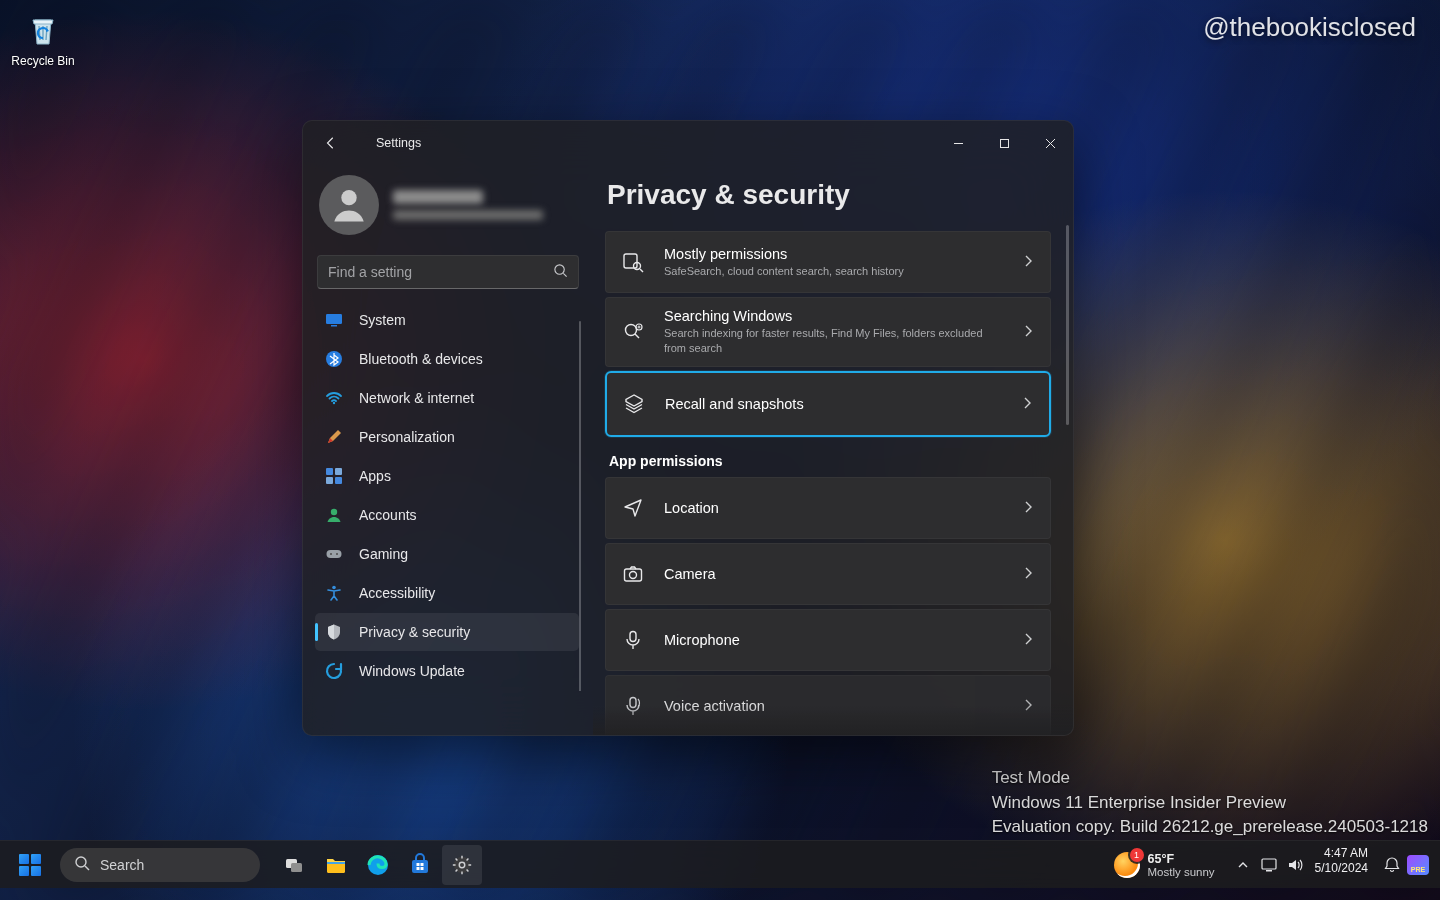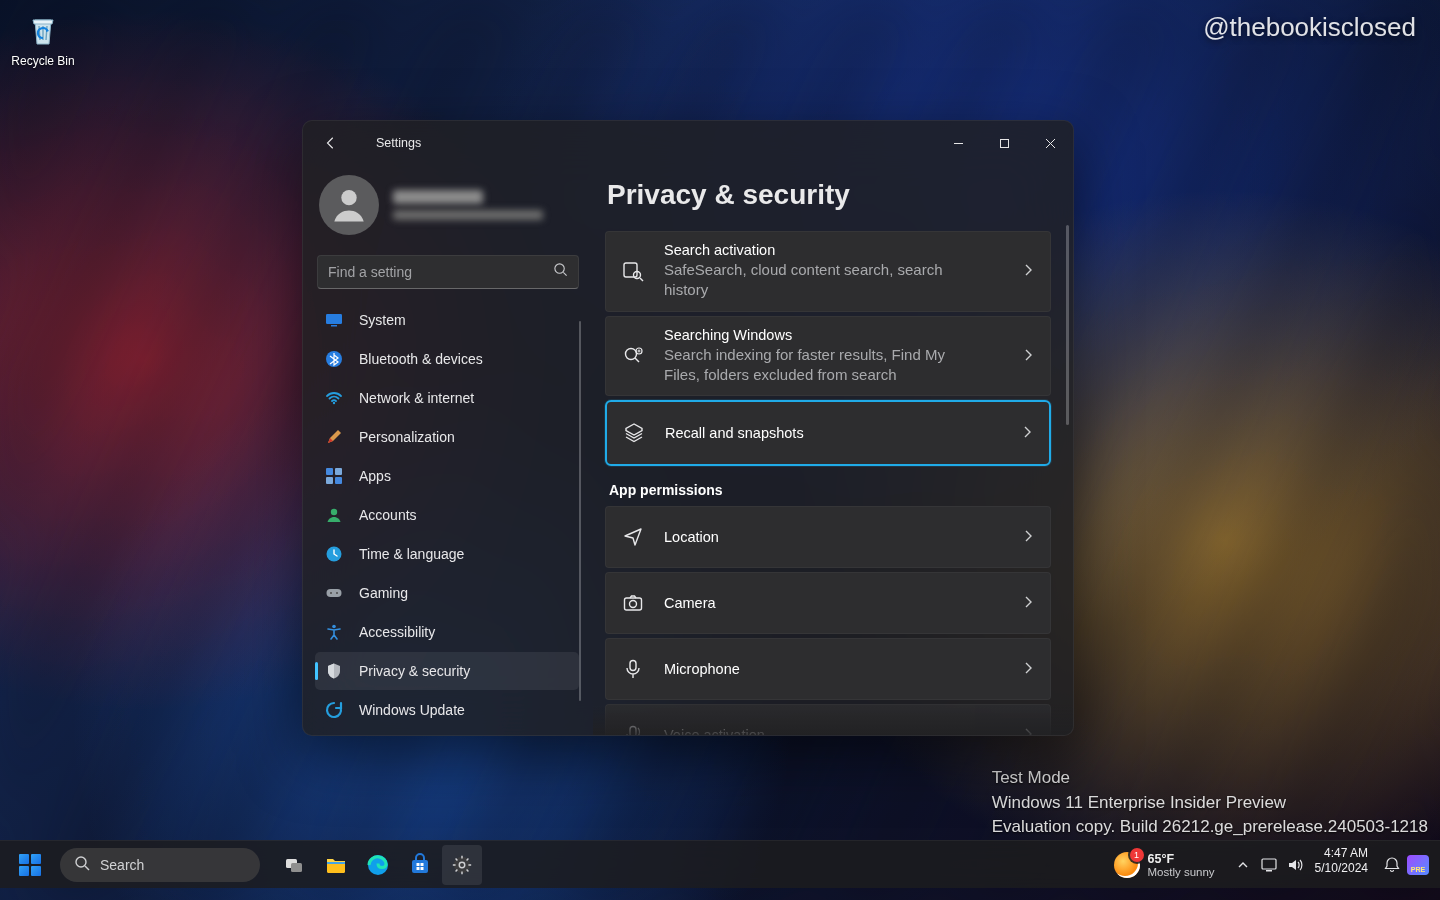--- a/index.html
+++ b/index.html
@@ -127,21 +127,21 @@
   .main h1 { font-size: 28px; font-weight:600; margin: 10px 0 20px 2px; }
   .cards { display:flex; flex-direction:column; gap:4px; position:relative; }
   .card {
     background: #2d2d2f; border:1px solid rgba(255,255,255,.04);
     border-radius:4px; min-height:62px; padding:10px 16px;
     display:flex; align-items:center; gap:20px;
   }
   .card .cicon{ width:22px; display:flex; align-items:center; justify-content:center; color:#eee; flex:0 0 22px;}
   .card .ctext{ flex:1; display:flex; flex-direction:column; gap:2px; }
   .card .ctitle{ font-size:14.5px; color:#fff; }
-  .card .csub{ font-size:15px; color:#a9aaad; line-height:1.35; max-width:320px;}
+  .card .csub{ font-size:11px; color:#a9aaad; line-height:1.35; max-width:320px;}
   .card .chev{ color:#cfd0d2; }
   .card.highlight{
     border:2px solid #2aa9e0; border-radius:6px; background:#2d2d2f;
     box-shadow: 0 0 0 1px rgba(42,169,224,.15);
     min-height: 66px;
   }
   .section-h { font-size:14px; font-weight:600; margin:16px 0 8px 4px; color:#fff;}
   .fade-bottom{
     position:absolute; left:0; right:0; bottom:0; height:30px;
     background: linear-gradient(to bottom, transparent, rgba(32,32,34,.85));
@@ -332,29 +332,20 @@
                 <svg width="18" height="18" viewBox="0 0 18 18">
                   <circle cx="9" cy="6" r="3.2" fill="#3faa6e"></circle>
                   <path d="M2.5 16c1-3.6 4-5 6.5-5s5.5 1.4 6.5 5" fill="#3faa6e"></path>
                 </svg>
               </span>
             <span>Accounts</span>
           </div>
           <div class="nav-item">
             <span class="nicon">
                 <svg width="18" height="18" viewBox="0 0 18 18">
-                  <circle cx="9" cy="9" r="7.5" fill="#2e9cd6"></circle>
-                  <path d="M9 5v4l3 2" stroke="#fff" stroke-width="1.4" fill="none" stroke-linecap="round"></path>
-                </svg>
-              </span>
-            <span>Time &amp; language</span>
-          </div>
-          <div class="nav-item">
-            <span class="nicon">
-                <svg width="18" height="18" viewBox="0 0 18 18">
                   <rect x="1.5" y="5" width="15" height="8" rx="4" fill="#9aa0a6"></rect>
                   <circle cx="6" cy="9" r="1" fill="#4b4b4b"></circle>
                   <circle cx="12" cy="9" r="1" fill="#4b4b4b"></circle>
                 </svg>
               </span>
             <span>Gaming</span>
           </div>
           <div class="nav-item">
             <span class="nicon">
                 <svg width="18" height="18" viewBox="0 0 18 18">
@@ -394,21 +385,21 @@
         <div class="cards">
           <div class="card">
             <span class="cicon">
                 <svg width="22" height="22" viewBox="0 0 22 22">
                   <rect x="2" y="3" width="13" height="14" rx="2" fill="none" stroke="#e8e8ea" stroke-width="1.4"></rect>
                   <circle cx="15" cy="15" r="3.5" fill="none" stroke="#e8e8ea" stroke-width="1.4"></circle>
                   <path d="M18 18l3 3" stroke="#e8e8ea" stroke-width="1.4"></path>
                 </svg>
               </span>
             <div class="ctext">
-              <div class="ctitle">Search activation</div>
+              <div class="ctitle">Mostly permissions</div>
               <div class="csub">SafeSearch, cloud content search, search history</div>
             </div>
             <span class="chev"><svg width="12" height="12" viewBox="0 0 12 12">
                   <path d="M4 1l5 5-5 5" fill="none" stroke="currentColor" stroke-width="1.4"></path>
                 </svg></span>
           </div>
 
           <div class="card">
             <span class="cicon">
                 <svg width="22" height="22" viewBox="0 0 22 22">

